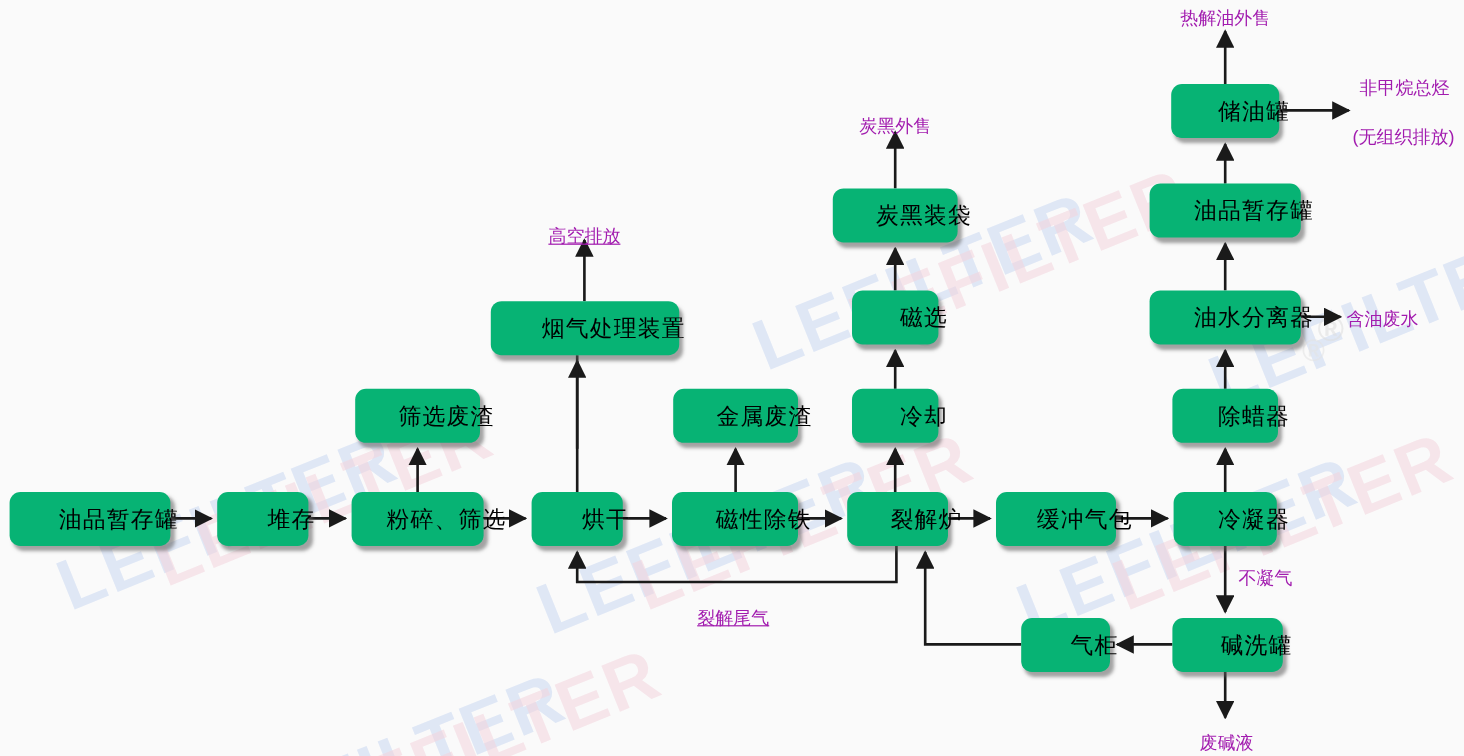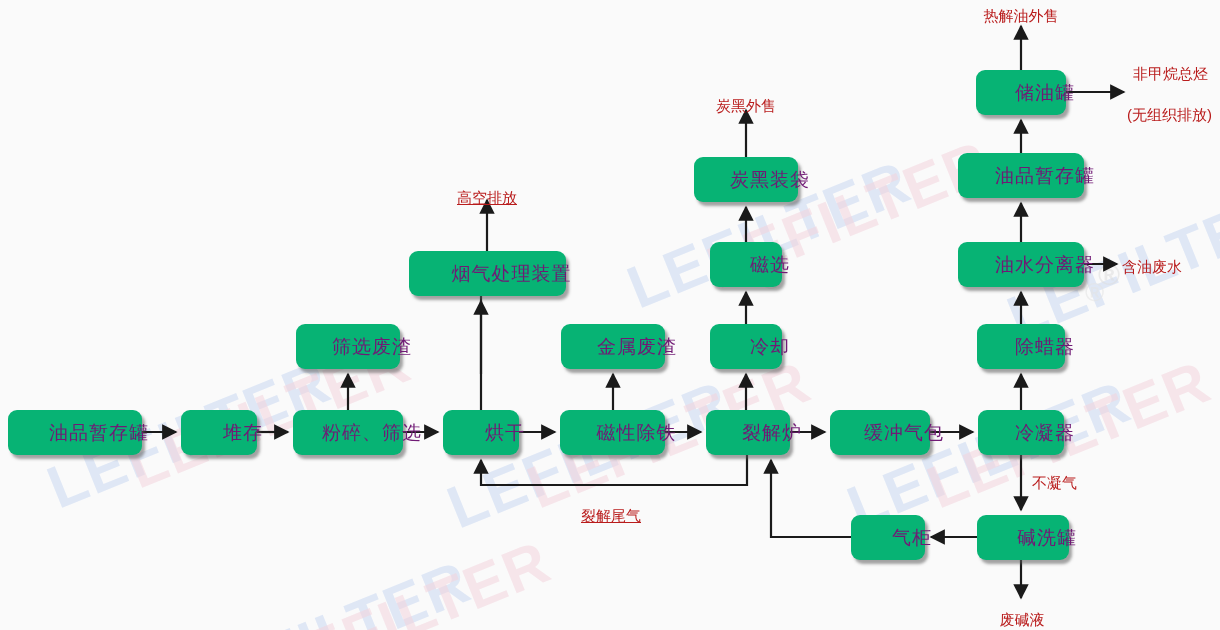--- a/index.html
+++ b/index.html
@@ -44,38 +44,38 @@
     position: absolute;
     left: 0; top: 0;
     z-index: 2;
   }
   
   .node {
     position: absolute;
     z-index: 3;
     box-sizing: border-box;
     background: #07b374;
-    color: #701a75;
+    color: #000000;
     border-radius: 9px;
     display: flex;
     align-items: center;
     justify-content: center;
     font-size: 19px;
     font-weight: normal;
     letter-spacing: 1px;
     white-space: nowrap;
     box-shadow: 3px 4px 3px rgba(90,90,90,0.55);
     font-family: "Liberation Sans", "DejaVu Sans", sans-serif;
     padding-left: 48px;
   }
   
   .lbl {
     position: absolute;
     z-index: 3;
-    color: #b91c1c;
+    color: #a21caf;
     font-size: 15px;
     white-space: nowrap;
     font-family: "Liberation Sans", "DejaVu Sans", sans-serif;
     line-height: 1.55;
   }
   .lbl.center { transform: translateX(-50%); text-align: center; }
 </style>
 </head>
 <body>
 

